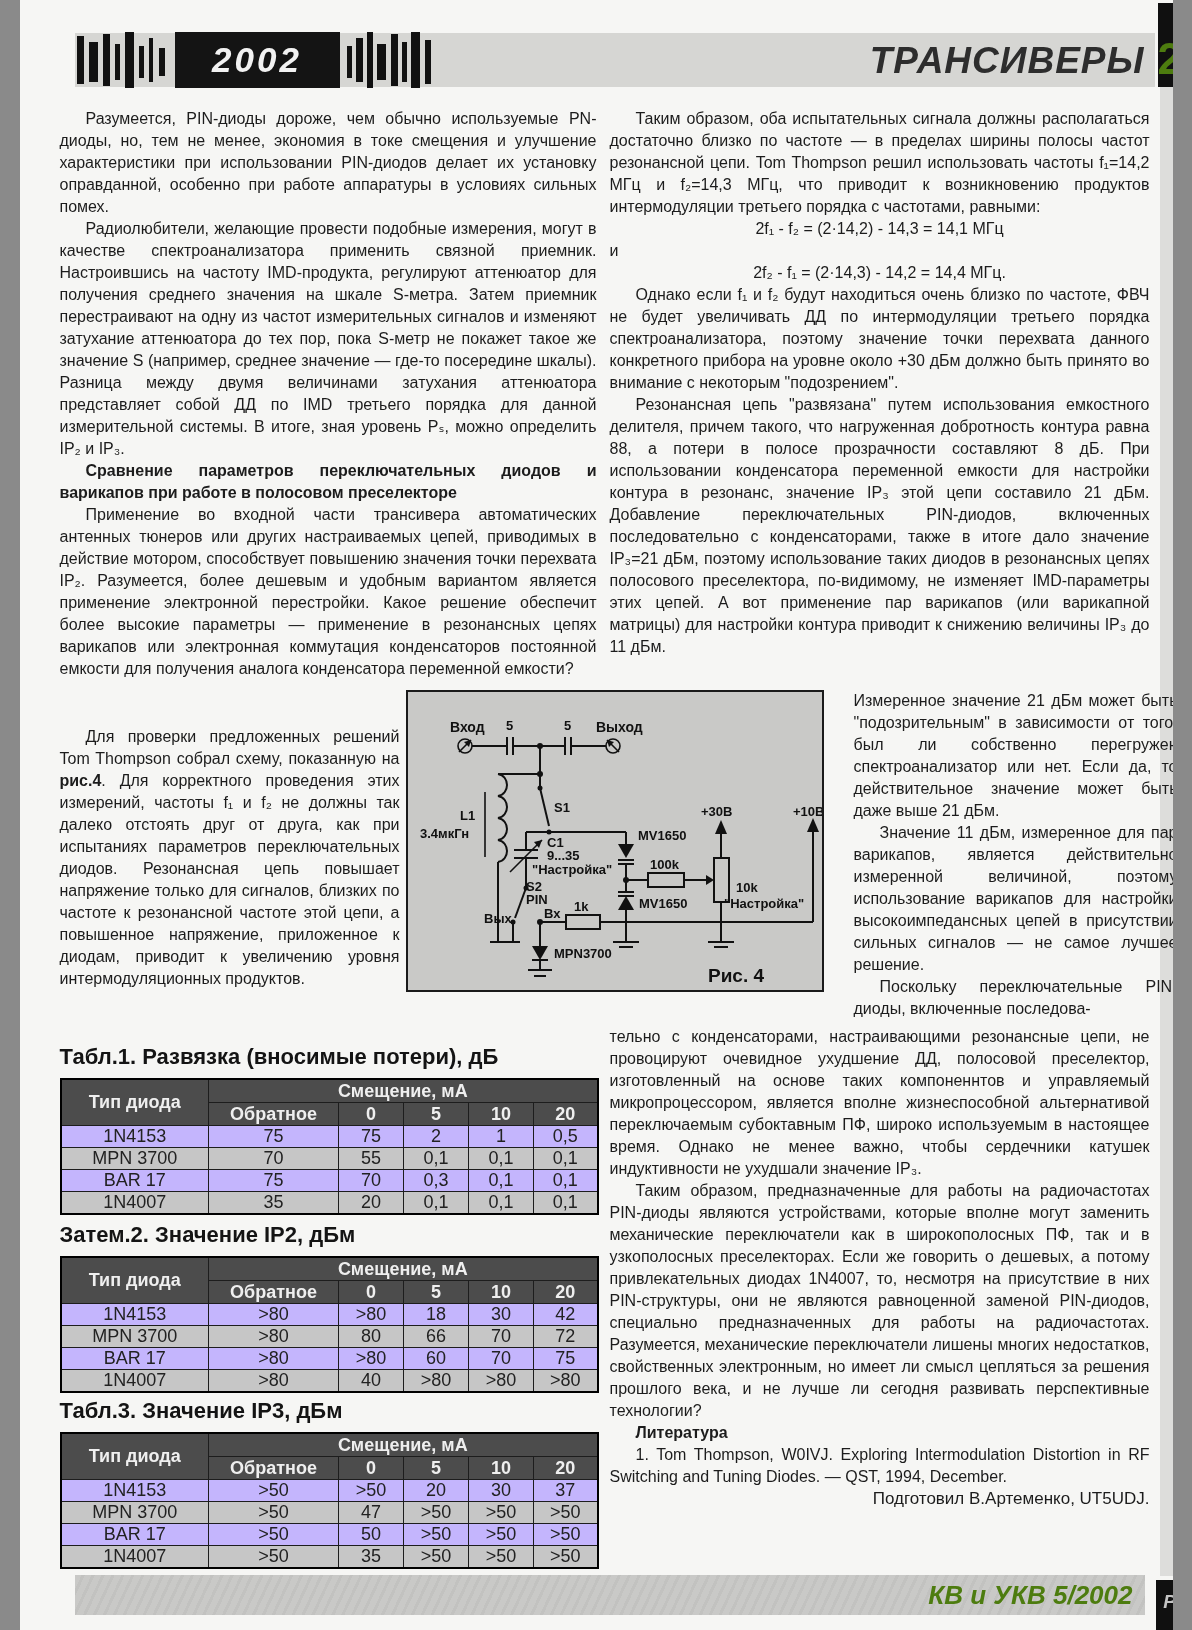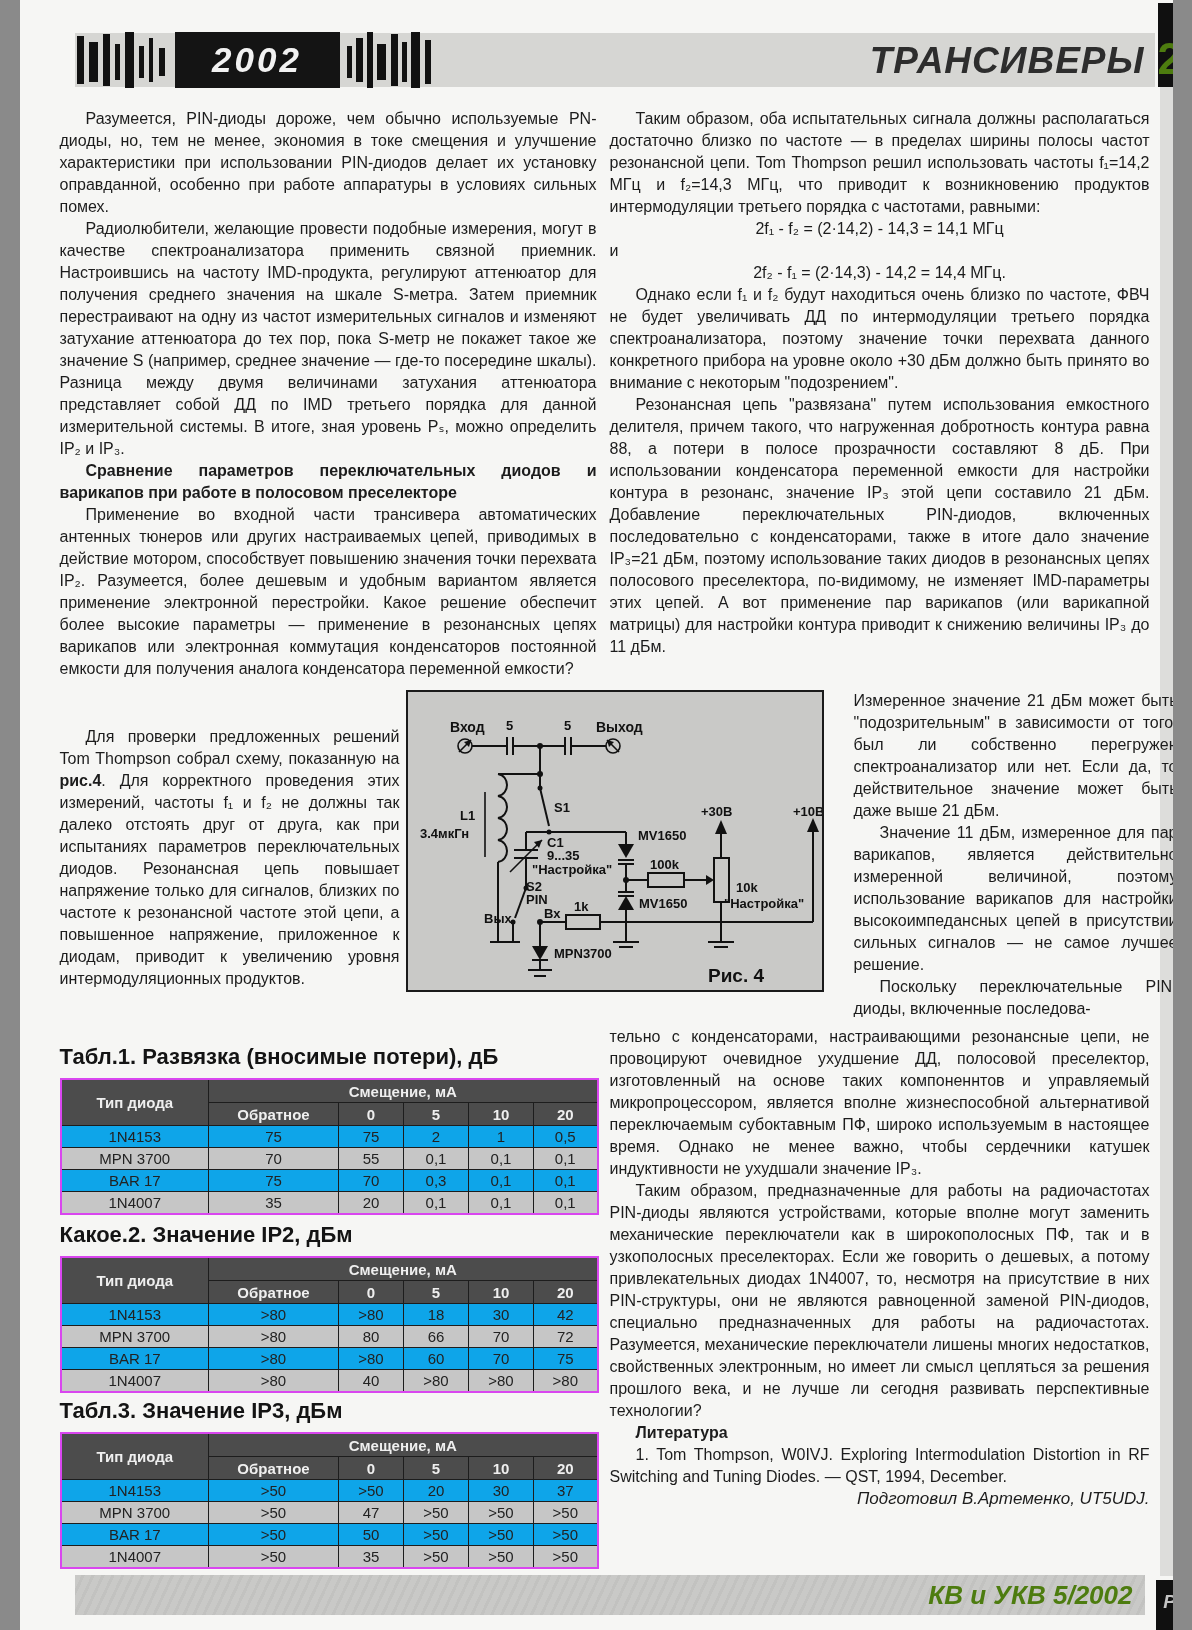--- a/index.html
+++ b/index.html
@@ -28,43 +28,43 @@
     color:#4d7c0f; font-size:44px; font-weight:700; text-align:right; line-height:112px;
   }
   
   .txt { position:absolute; font-size:16px; line-height:22px; text-align:justify; }
   .txt p { margin:0; text-indent:26px; }
   .txt p.noind { text-indent:0; }
   .txt p.headb { font-weight:700; }
   .txt p.formula { text-align:center; text-indent:0; }
   .txt p.litref { }
   .lit-head { font-weight:700; text-indent:26px; margin-top:42px; }
-  .author { text-align:right; font-style:italic; font-size:17px; margin-top:2px; text-indent:0; }
+  .author { text-align:right; font-size:17px; margin-top:2px; text-indent:0; }
   
   .figure {
     position:absolute; left:386px; top:690px; width:418px; height:302px;
     background:#c9c9c7; border:2px solid #1a1a1a; box-sizing:border-box; z-index:5;
   }
   .figure svg { display:block; }
   .fig-label { font-family:"Liberation Sans","DejaVu Sans",sans-serif; font-size:13px; font-weight:700; fill:#111; }
   .fig-label-lg { font-size:14px; }
   .fig-caption { font-size:19px; font-weight:700; fill:#111; }
   .wire { stroke:#111; stroke-width:2; fill:none; }
   .thin { stroke:#111; stroke-width:1.6; fill:none; }
   .blk { fill:#111; stroke:none; }
   
   .tbl-title { position:absolute; font-size:22px; font-weight:700; color:#141414; }
   .dtable {
     position:absolute; width:537px; border-collapse:collapse; table-layout:fixed;
-    font-size:15px; border:2px solid #d946ef; z-index:6;
+    font-size:18px; border:2px solid #000000; z-index:6;
   }
   .dtable th, .dtable td { border:1px solid #1d1d1d; text-align:center; padding:0; overflow:hidden; }
   .dtable thead th { background:#4c4c4c; color:#efefef; font-weight:700; height:22px; }
   .dtable tbody td { height:21px; color:#222; }
-  .dtable tbody tr.rA { background:#0ea5e9; }
+  .dtable tbody tr.rA { background:#c4b5fd; }
   .dtable tbody tr.rB { background:#c6c6c6; }
   
   .ftr-band {
     position:absolute; left:55px; top:1575px; width:1070px; height:40px;
     background:repeating-linear-gradient(115deg,#c9c9c7 0 6px,#c2c2c0 6px 9px);
   }
   .ftr-issue {
     position:absolute; left:600px; top:1575px; width:513px; height:40px; line-height:40px;
     text-align:right; font-size:26px; font-weight:700; font-style:italic; color:#4d7c0f;
   }
@@ -303,21 +303,21 @@
           <td>1N4007</td>
           <td>35</td>
           <td>20</td>
           <td>0,1</td>
           <td>0,1</td>
           <td>0,1</td>
         </tr>
     </tbody>
   </table>
 
-  <div class="tbl-title" style="left:40px; top:1222px;">Какое.2. Значение IP2, дБм</div>
+  <div class="tbl-title" style="left:40px; top:1222px;">Затем.2. Значение IP2, дБм</div>
   <table class="dtable" style="left:40px; top:1256px;">
     <colgroup>
         <col style="width:148px">
         <col style="width:130px">
         <col style="width:65px">
         <col style="width:65px">
         <col style="width:65px">
         <col style="width:64px">
       </colgroup>
     <thead>

